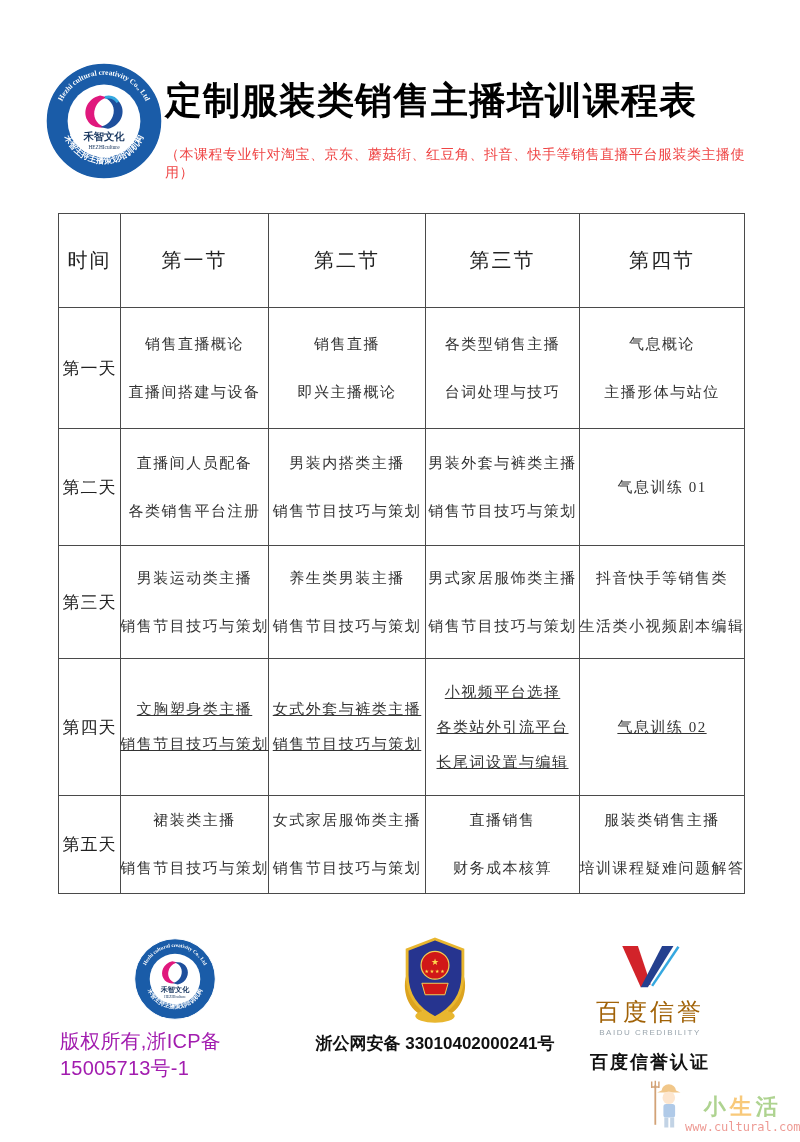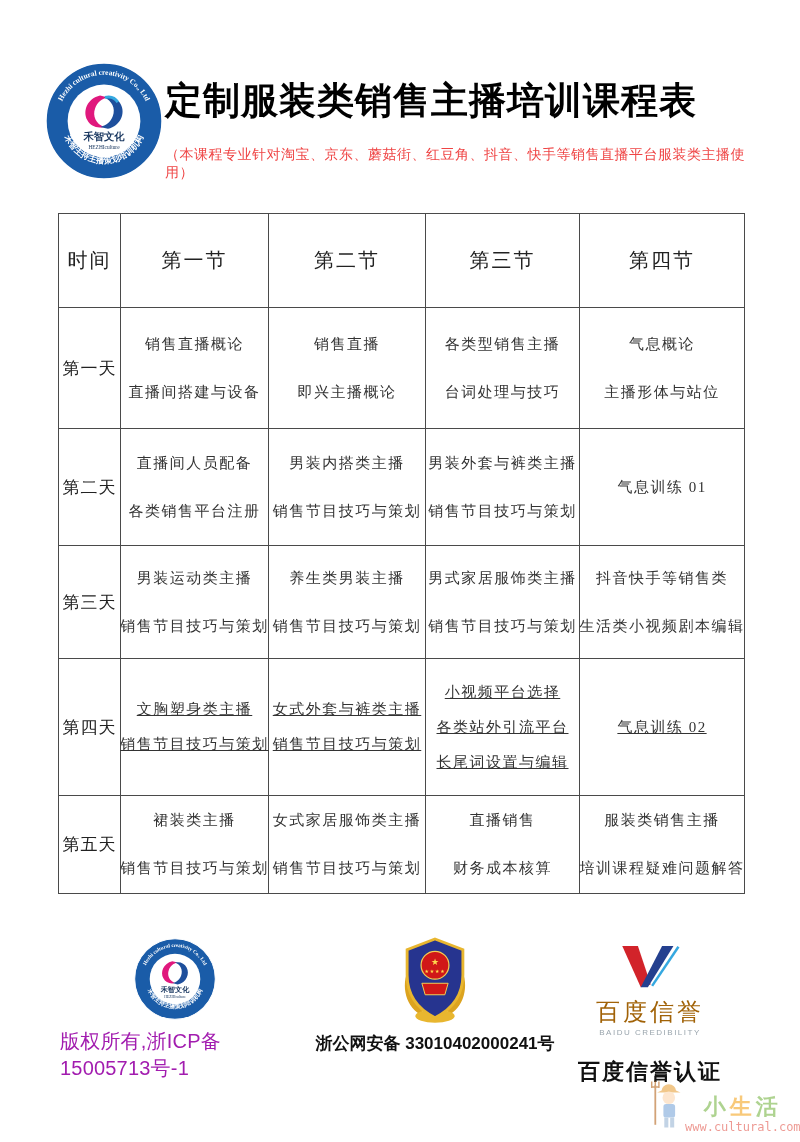--- a/index.html
+++ b/index.html
@@ -33,21 +33,21 @@
   .fg-right{left:565px;width:170px;top:8px;}
   .copyright{margin-top:8px;font-size:20px;color:#a21caf;letter-spacing:.2px;
              font-family:"Liberation Sans","DejaVu Sans",sans-serif;}
   .police-text{margin-top:6px;font-size:17px;font-weight:bold;color:#111;
                font-family:"Liberation Sans","DejaVu Sans",sans-serif;}
   .baidu-v{width:64px;height:52px;}
   .baidu-cn{margin-top:4px;font-size:24px;color:#a16207;letter-spacing:3px;
             font-family:"Liberation Sans","DejaVu Sans",sans-serif;}
   .baidu-en{font-size:8px;color:#9aa5ad;letter-spacing:1.5px;
             font-family:"Liberation Sans","DejaVu Sans",sans-serif;}
-  .baidu-cert{margin-top:20px;font-size:22px;font-weight:bold;color:#111;letter-spacing:2px;
+  .baidu-cert{margin-top:13px;font-size:18px;font-weight:bold;color:#111;letter-spacing:2px;
               font-family:"Liberation Sans","DejaVu Sans",sans-serif;}
 
   
   .watermark{position:absolute;right:6px;bottom:8px;width:145px;display:flex;align-items:flex-end;opacity:.6;}
   .wm-figure{width:36px;height:58px;flex:0 0 auto;}
   .wm-textcol{display:flex;flex-direction:column;align-items:center;}
   .wm-brand{font-size:22px;font-weight:bold;letter-spacing:4px;line-height:1;
             font-family:"Liberation Sans","DejaVu Sans",sans-serif;}
   .wm-c0{color:#7ab648;} .wm-c1{color:#f5a623;} .wm-c2{color:#7ab648;}
   .wm-url{font-size:12px;color:#e2574c;margin-top:2px;

